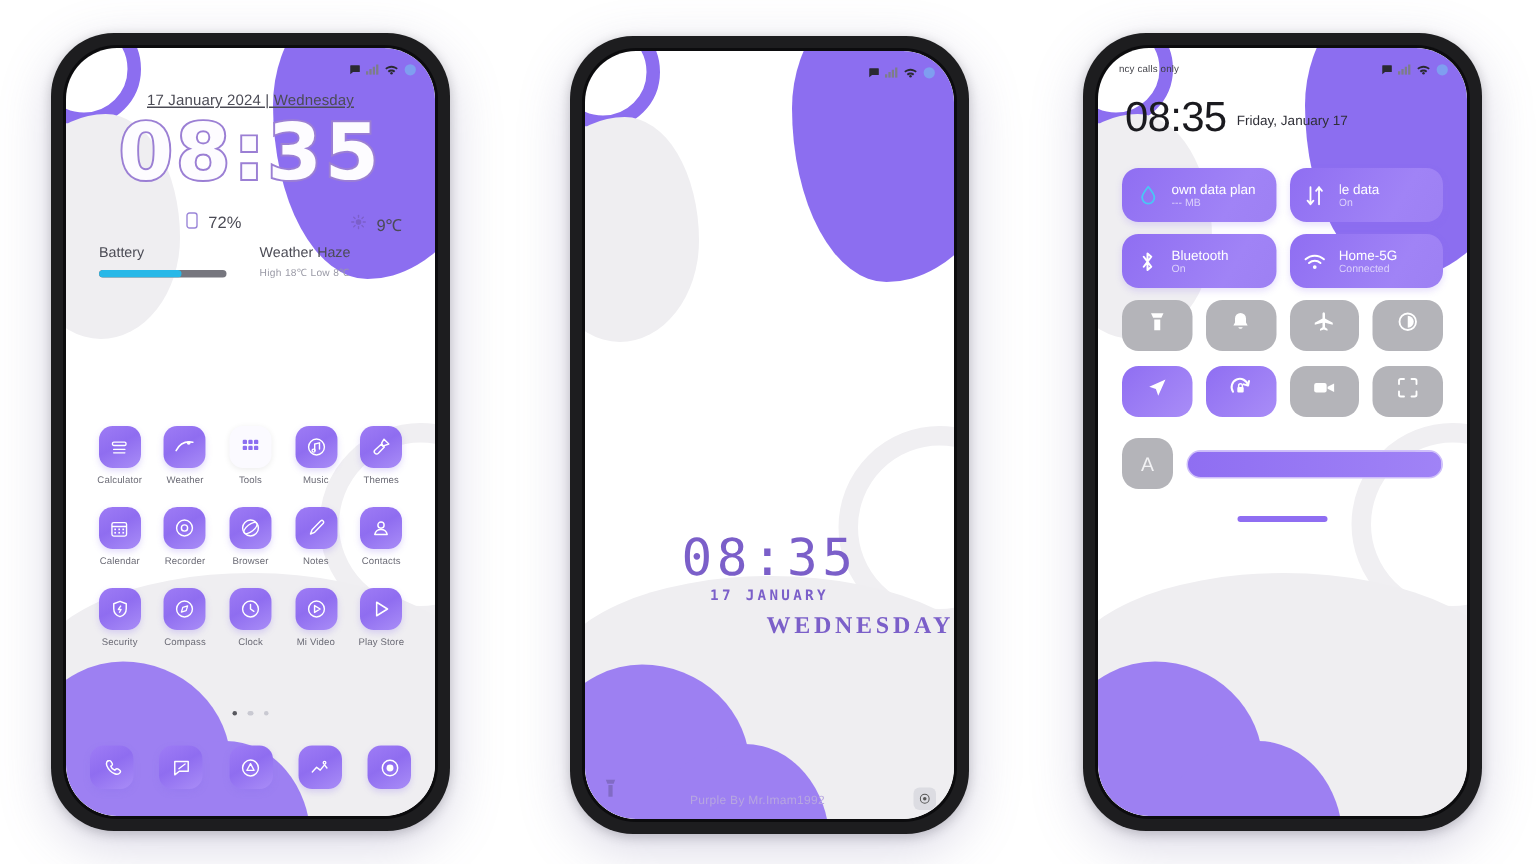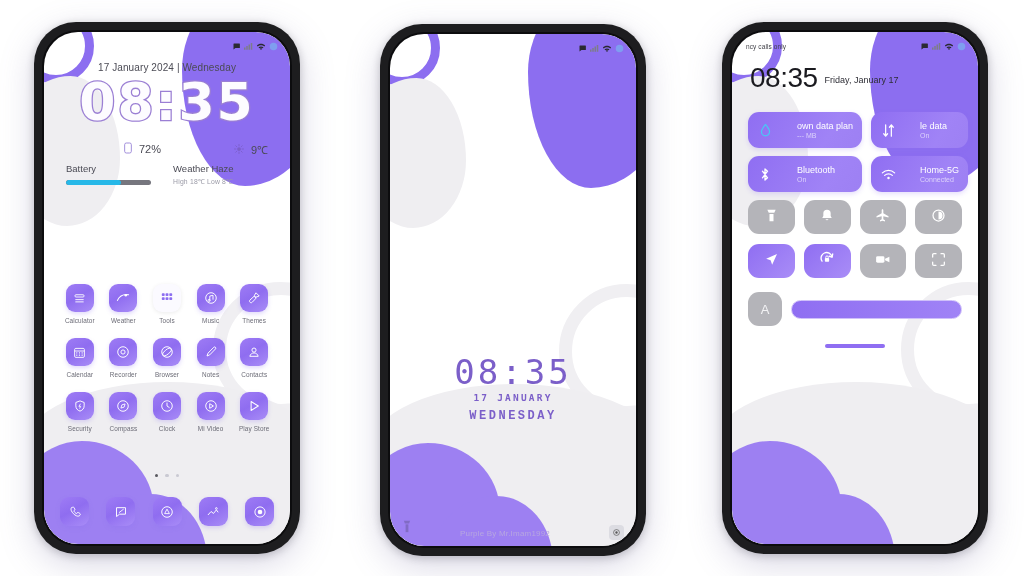--- a/index.html
+++ b/index.html
@@ -83,21 +83,21 @@
     padding:4px 12px 0 14px; z-index:8;
   }
   .sb-left { font-size:6.5px; color:#3f3f46; letter-spacing:.1px; }
   .sb-icons { display:flex; align-items:center; gap:3px; }
   .sb-icons svg { display:block; }
 
   
   .hs { position:absolute; inset:0; z-index:5; }
   .date-line {
     position:absolute; top:30px; left:0; right:0; text-align:center;
-    font-size:10px; color:#4b4b55; font-weight:500; letter-spacing:.1px;
+    font-size:10px; color:#4b4b55; font-weight:500; letter-spacing:.1px;text-decoration:underline;
   }
   .bigclock {
     position:absolute; top:42px; left:0; right:0; text-align:center;
     font-family:"DejaVu Sans", sans-serif;
     font-size:52px; font-weight:700; letter-spacing:2px;
     color:#fdfcff;
     -webkit-text-stroke:2.6px #9b7fd4;
     paint-order:stroke fill;
     line-height:1.08;
   }
@@ -153,23 +153,23 @@
     font-family:"DejaVu Sans Mono", monospace;
     font-size:34px; font-weight:400; letter-spacing:3px;
     color:#7b5fc9;
   }
   .ls-date {
     position:absolute; top:358px; left:0; right:0; text-align:center;
     font-family:"DejaVu Sans Mono", monospace;
     font-size:9.5px; font-weight:700; letter-spacing:2.2px; color:#7b5fc9;
   }
   .ls-day {
-    position:absolute; top:375px; left:0; right:0; text-align:center;
-    font-family:Liberation Mono, monospace;
-    font-size:12px; font-weight:700; letter-spacing:2.5px; color:#7b5fc9;
+    position:absolute; top:375px; left:0; right:0; text-align:right;
+    font-family:Liberation Serif, serif;
+    font-size:16px; font-weight:700; letter-spacing:2.5px; color:#7b5fc9;
   }
   .ls-credit {
     position:absolute; bottom:8px; left:0; right:16px; text-align:center;
     font-size:8px; color:#b7a6e0; letter-spacing:.2px;
   }
   .ls-left-shortcut { position:absolute; left:12px; bottom:8px; opacity:.55; }
   .ls-right-shortcut {
     position:absolute; right:12px; bottom:6px;
     width:15px; height:15px; border-radius:4px;
     background:#dcdce2; display:flex; align-items:center; justify-content:center;
@@ -187,21 +187,21 @@
     line-height:1.25; max-width:76px;
   }
 
   .cc-bigtiles {
     position:absolute; top:80px; left:16px; right:16px;
     display:grid; grid-template-columns:1fr 1fr; gap:8px 9px;
   }
   .bigtile {
     height:36px; border-radius:11px;
     background:linear-gradient(120deg,#8f6ef2 0%,#a083f6 70%,#9d80f3 100%);
-    display:flex; align-items:center; padding:16px 9px; gap:24px;
+    display:flex; align-items:center; padding:16px 9px; gap:8px;
     box-shadow:0 2px 5px rgba(140,110,240,.22);
   }
   .bigtile .tico { width:16px; flex:0 0 16px; display:flex; align-items:center; justify-content:center; }
   .bigtile .ttxt { overflow:hidden; }
   .bigtile .tt1 { font-size:9px; color:#ffffff; font-weight:500; white-space:nowrap; }
   .bigtile .tt2 { font-size:7px; color:#ddd2fb; margin-top:1px; white-space:nowrap; }
 
   .cc-smalltiles {
     position:absolute; top:168px; left:16px; right:16px;
     display:grid; grid-template-columns:repeat(4,1fr); gap:10px 9px;

